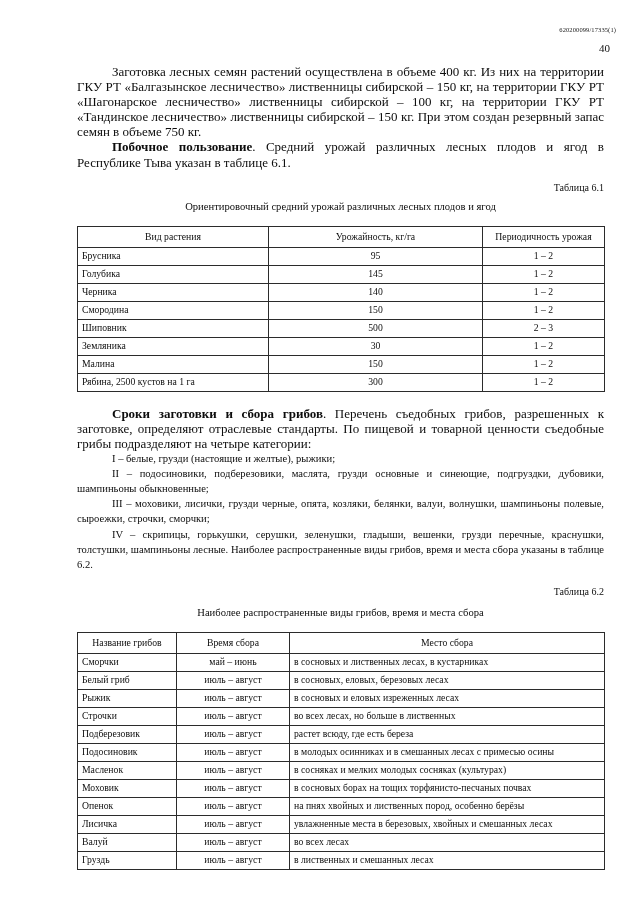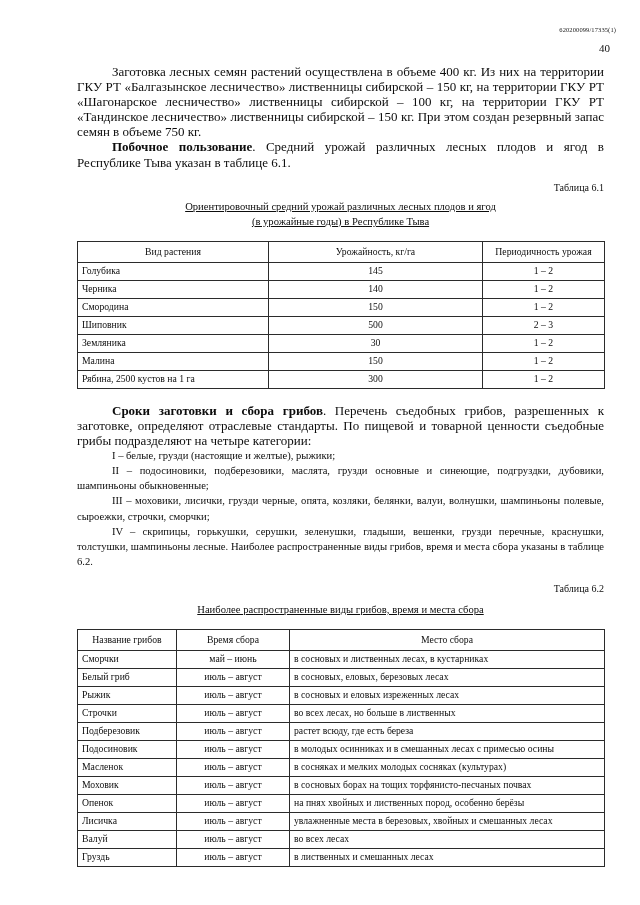--- a/index.html
+++ b/index.html
@@ -72,21 +72,20 @@
     font-size: 10px;
     text-align: right;
     color: #0d0d0d;
   }
   .tbl-caption {
     margin: 0;
     font-size: 10.6px;
     line-height: 15.1px;
     text-align: center;
     color: #0d0d0d;
-    text-decoration: underline;
   }
   table.doc-table {
     border-collapse: collapse;
     font-size: 9.7px;
     color: #0d0d0d;
     table-layout: fixed;
   }
   table.doc-table td, table.doc-table th {
     border: 1px solid #2b2b2b;
     padding: 1px 4px 2px 4px;
@@ -121,39 +120,43 @@
 
     <p class="para"><span class="lead">Побочное пользование</span><span>. Средний урожай различных лесных плодов и ягод в Республике Тыва указан в таблице 6.1.</span></p>
 
     <div class="spacer-12"></div>
 
     <p class="tbl-label">Таблица 6.1</p>
 
     <div class="spacer-6"></div>
 
     <p class="tbl-caption">Ориентировочный средний урожай различных лесных плодов и ягод</p>
-    <p class="tbl-caption">(в урожайные годы) в Республике Тыва</p>
 
     <div class="spacer-12"></div>
 
     <table class="doc-table" id="table-1" style="width:527px;">
       <colgroup>
         <col style="width:191px;">
         <col style="width:214px;">
         <col style="width:122px;">
       </colgroup>
       <thead>
         <tr>
           <th class="c-center">Вид растения</th>
           <th class="c-center">Урожайность, кг/га</th>
           <th class="c-center">Периодичность урожая</th>
         </tr>
       </thead>
       <tbody>
         <tr>
+          <td class="c-left">Брусника</td>
+          <td class="c-center">95</td>
+          <td class="c-center">1 – 2</td>
+        </tr>
+        <tr>
           <td class="c-left">Голубика</td>
           <td class="c-center">145</td>
           <td class="c-center">1 – 2</td>
         </tr>
         <tr>
           <td class="c-left">Черника</td>
           <td class="c-center">140</td>
           <td class="c-center">1 – 2</td>
         </tr>
         <tr>

